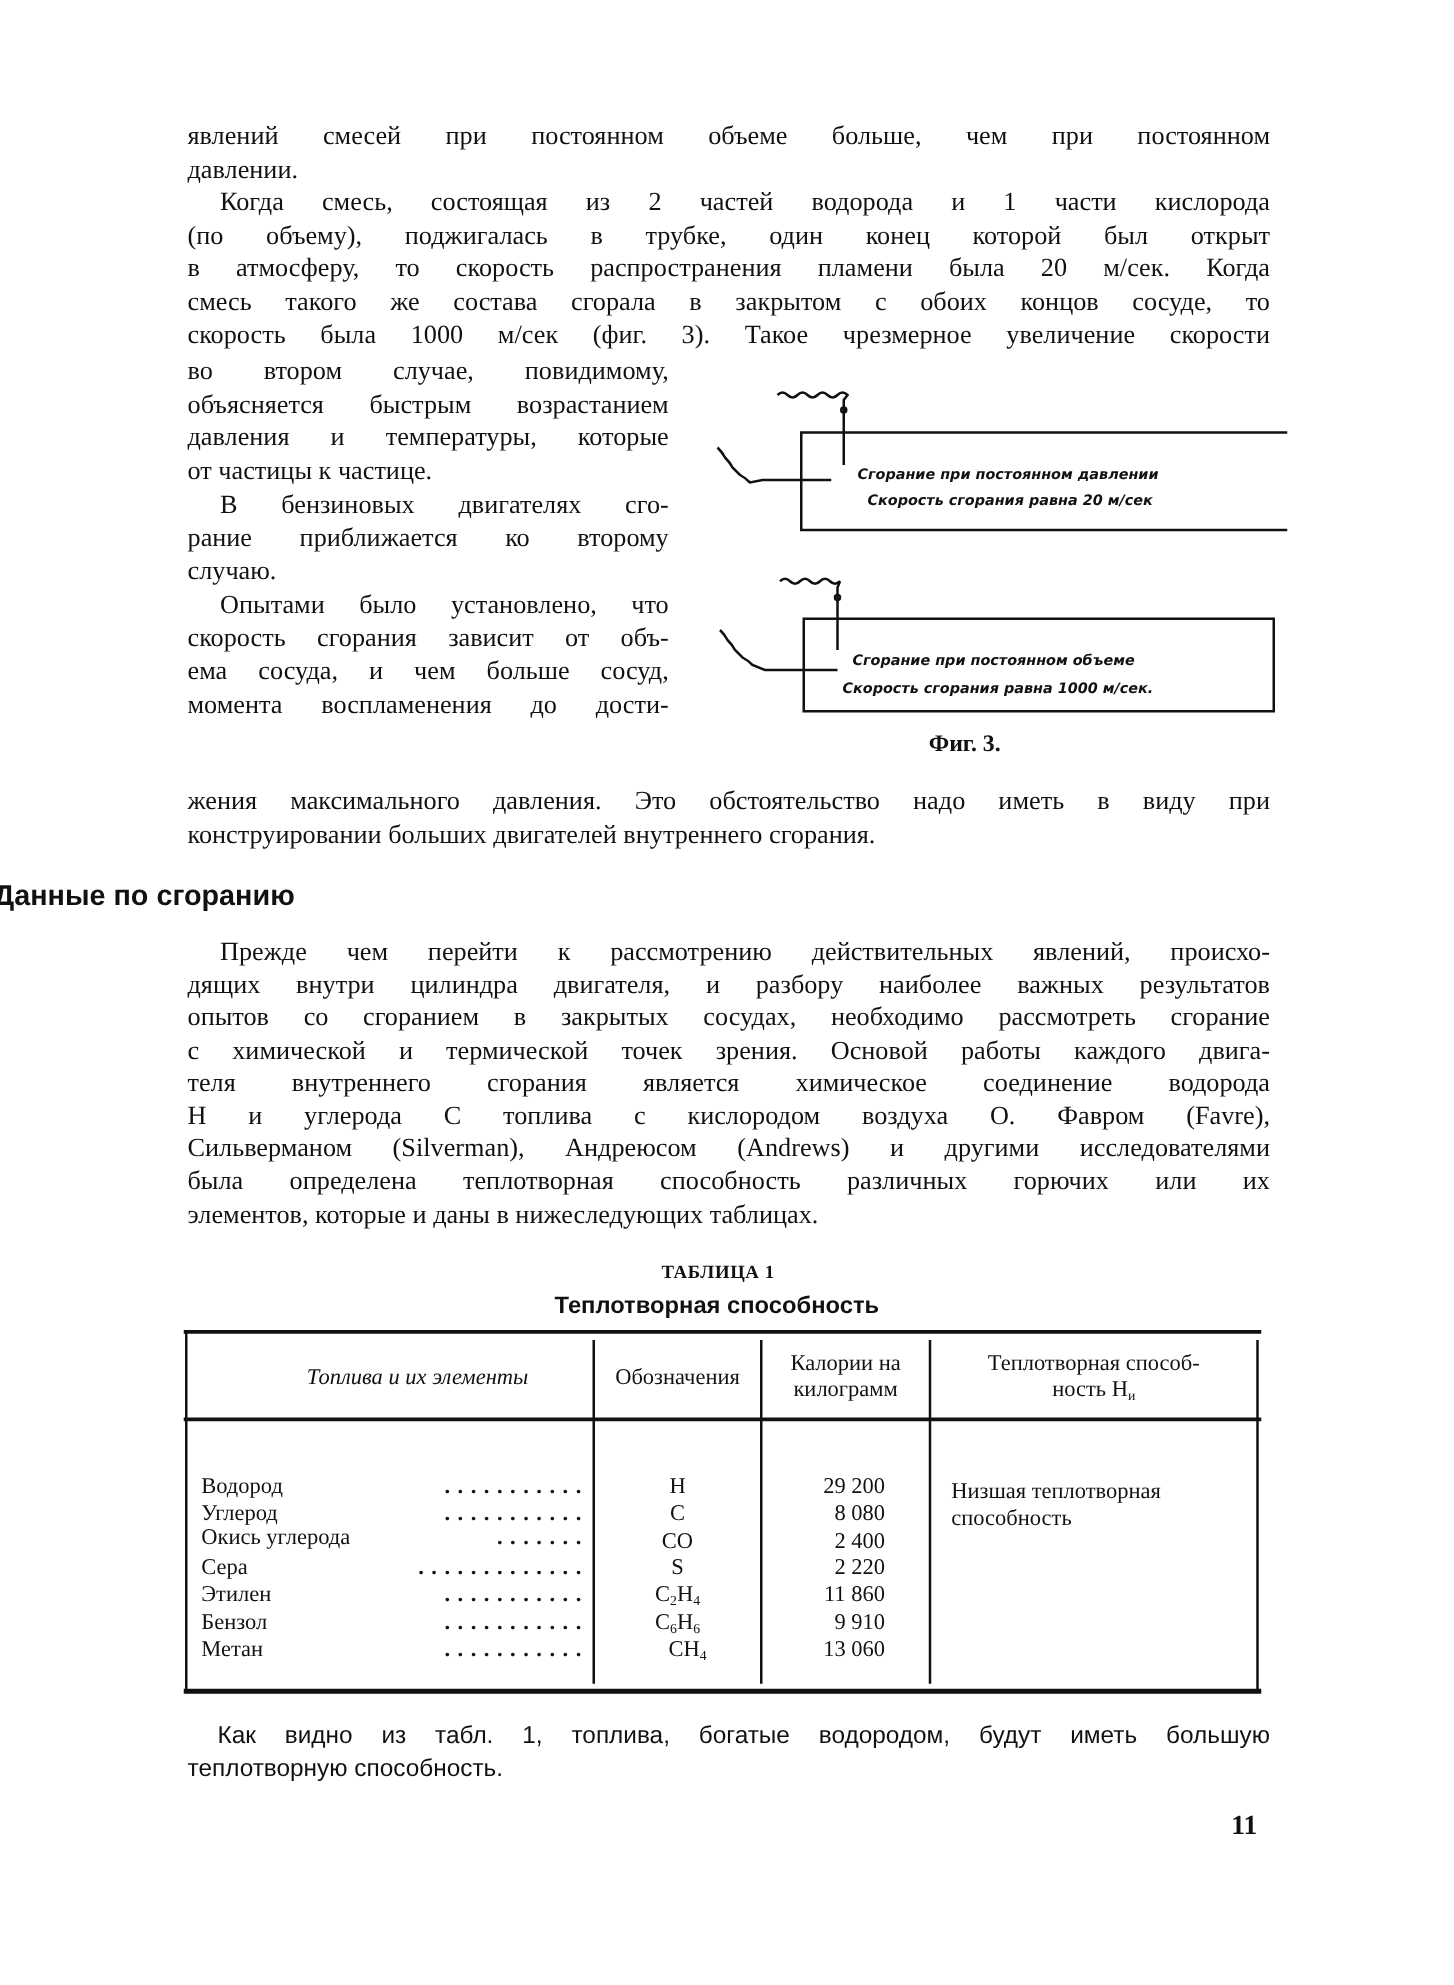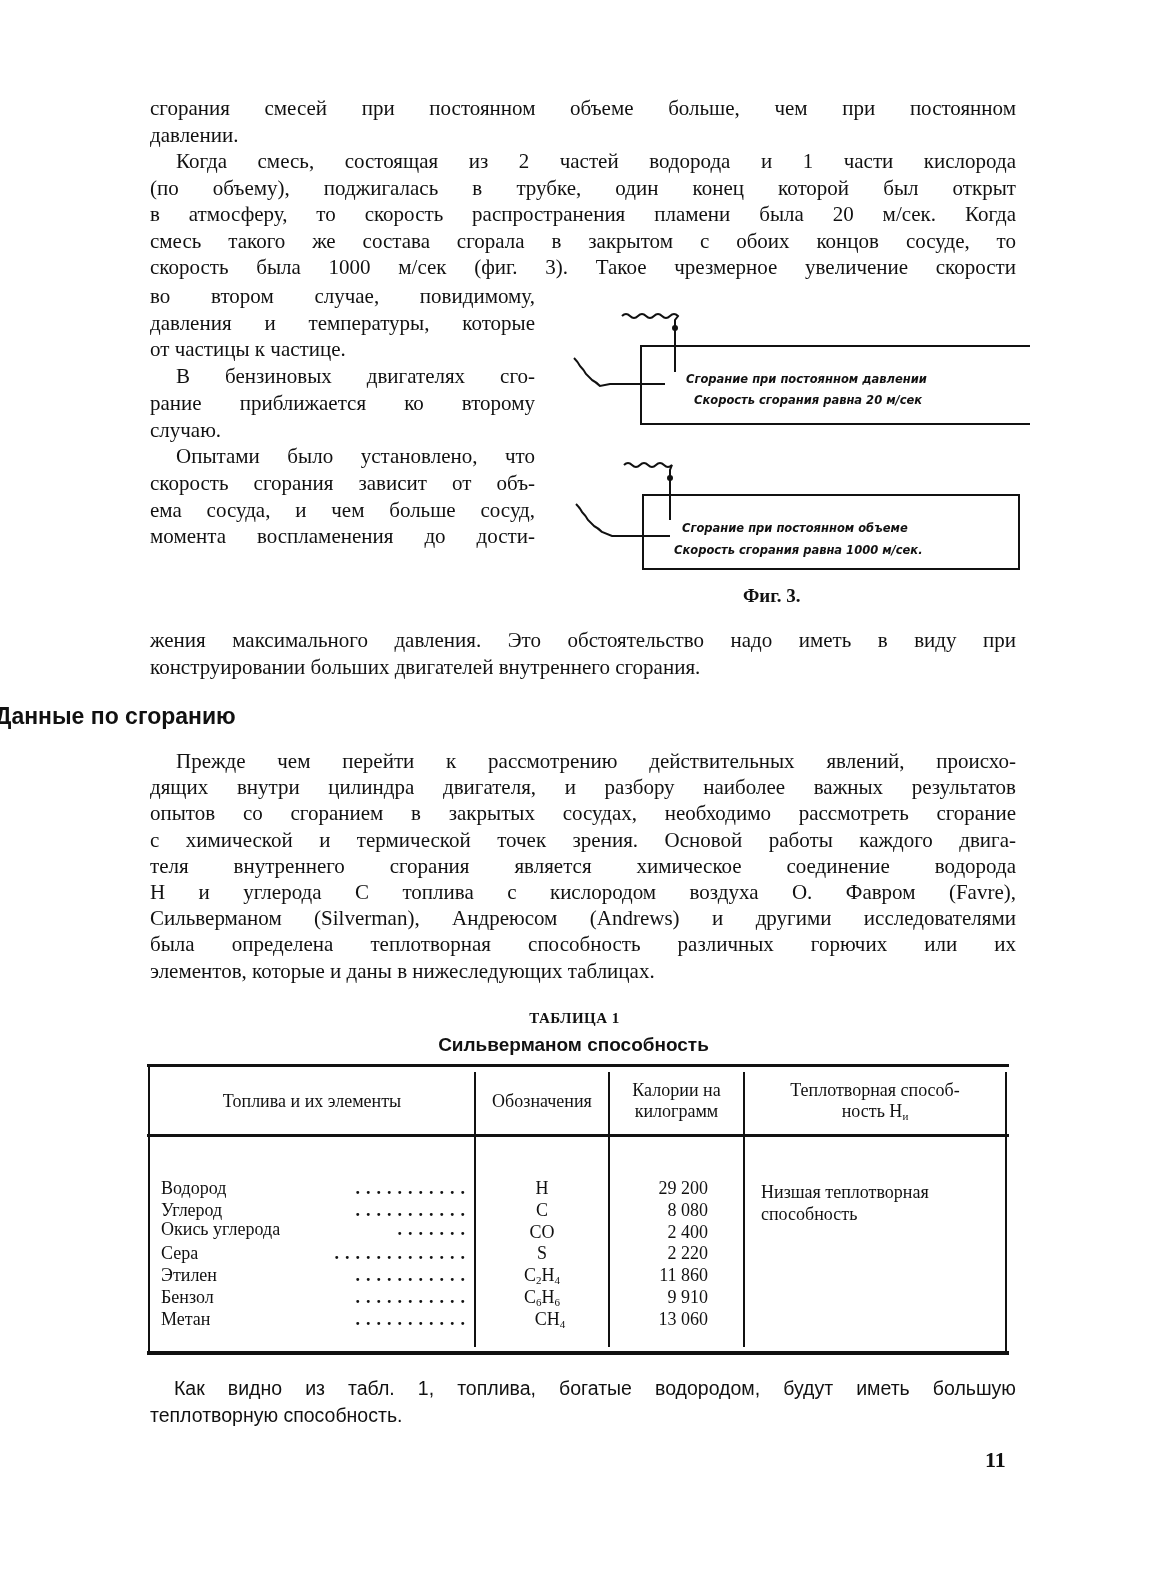--- a/index.html
+++ b/index.html
@@ -35,35 +35,36 @@
   .after-tbl { position:absolute; left:150px; top:1375px; width:866px; }
   .after-tbl p { font-family:"Liberation Sans", sans-serif; font-size:19.5px; line-height:27px; }
   .pagenum { position:absolute; left:985px; top:1447px; font-size:22px; font-weight:bold; }
   sub { font-size:11px; vertical-align:-3px; }
 </style>
 </head>
 <body>
 
 <div class="top-block">
   <p>
-    <span class="line">сгорания смесей при постоянном объеме больше, чем при постоянном</span>
+    <span class="line">явлений смесей при постоянном объеме больше, чем при постоянном</span>
     <span style="display:block">давлении.</span>
   </p>
   <p>
     <span class="line" style="padding-left:26px">Когда смесь, состоящая из 2 частей водорода и 1 части кислорода</span>
     <span class="line">(по объему), поджигалась в трубке, один конец которой был открыт</span>
     <span class="line">в атмосферу, то скорость распространения пламени была 20 м/сек. Когда</span>
     <span class="line">смесь такого же состава сгорала в закрытом с обоих концов сосуде, то</span>
     <span class="line">скорость была 1000 м/сек (фиг. 3). Такое чрезмерное увеличение скорости</span>
   </p>
 </div>
 
 <div class="left-col">
   <p>
     <span class="line">во втором случае, повидимому,</span>
+    <span class="line">объясняется быстрым возрастанием</span>
     <span class="line">давления и температуры, которые</span>
     <span style="display:block">от частицы к частице.</span>
   </p>
   <p>
     <span class="line" style="padding-left:26px">В бензиновых двигателях сго-</span>
     <span class="line">рание приближается ко второму</span>
     <span style="display:block">случаю.</span>
   </p>
   <p>
     <span class="line" style="padding-left:26px">Опытами было установлено, что</span>
@@ -114,33 +115,33 @@
     <span class="line">с химической и термической точек зрения. Основой работы каждого двига-</span>
     <span class="line">теля внутреннего сгорания является химическое соединение водорода</span>
     <span class="line">Н и углерода С топлива с кислородом воздуха О. Фавром (Favre),</span>
     <span class="line">Сильверманом (Silverman), Андреюсом (Andrews) и другими исследователями</span>
     <span class="line">была определена теплотворная способность различных горючих или их</span>
     <span style="display:block">элементов, которые и даны в нижеследующих таблицах.</span>
   </p>
 </div>
 
 <div class="tcap tcap1"><span>ТАБЛИЦА 1</span></div>
-<div class="tcap tcap2"><span>Сильверманом способность</span></div>
+<div class="tcap tcap2"><span>Теплотворная способность</span></div>
 
 <div class="tbl">
   <div class="hline" style="top:0;height:3px;"></div>
   <div class="hline" style="top:70px;height:3px;"></div>
   <div class="hline" style="top:287px;height:4px;"></div>
   <div class="vline" style="left:1px;top:0;height:290px;"></div>
   <div class="vline" style="left:327px;top:8px;height:275px;"></div>
   <div class="vline" style="left:461px;top:8px;height:275px;"></div>
   <div class="vline" style="left:596px;top:8px;height:275px;"></div>
   <div class="vline" style="left:858px;top:8px;height:280px;"></div>
 
-  <div class="th" style="left:4px;width:322px;top:27px;">Топлива и их элементы</div>
+  <div class="th" style="left:4px;width:366px;top:27px;font-style:italic;">Топлива и их элементы</div>
   <div class="th" style="left:329px;width:132px;top:27px;">Обозначения</div>
   <div class="th" style="left:463px;width:133px;top:16px;">
     <span style="display:block">Калории на</span>
     <span style="display:block">килограмм</span>
   </div>
   <div class="th" style="left:598px;width:260px;top:16px;">
     <span style="display:block">Теплотворная способ-</span>
     <span style="display:block"><span>ность H</span><sub>и</sub></span>
   </div>
 

